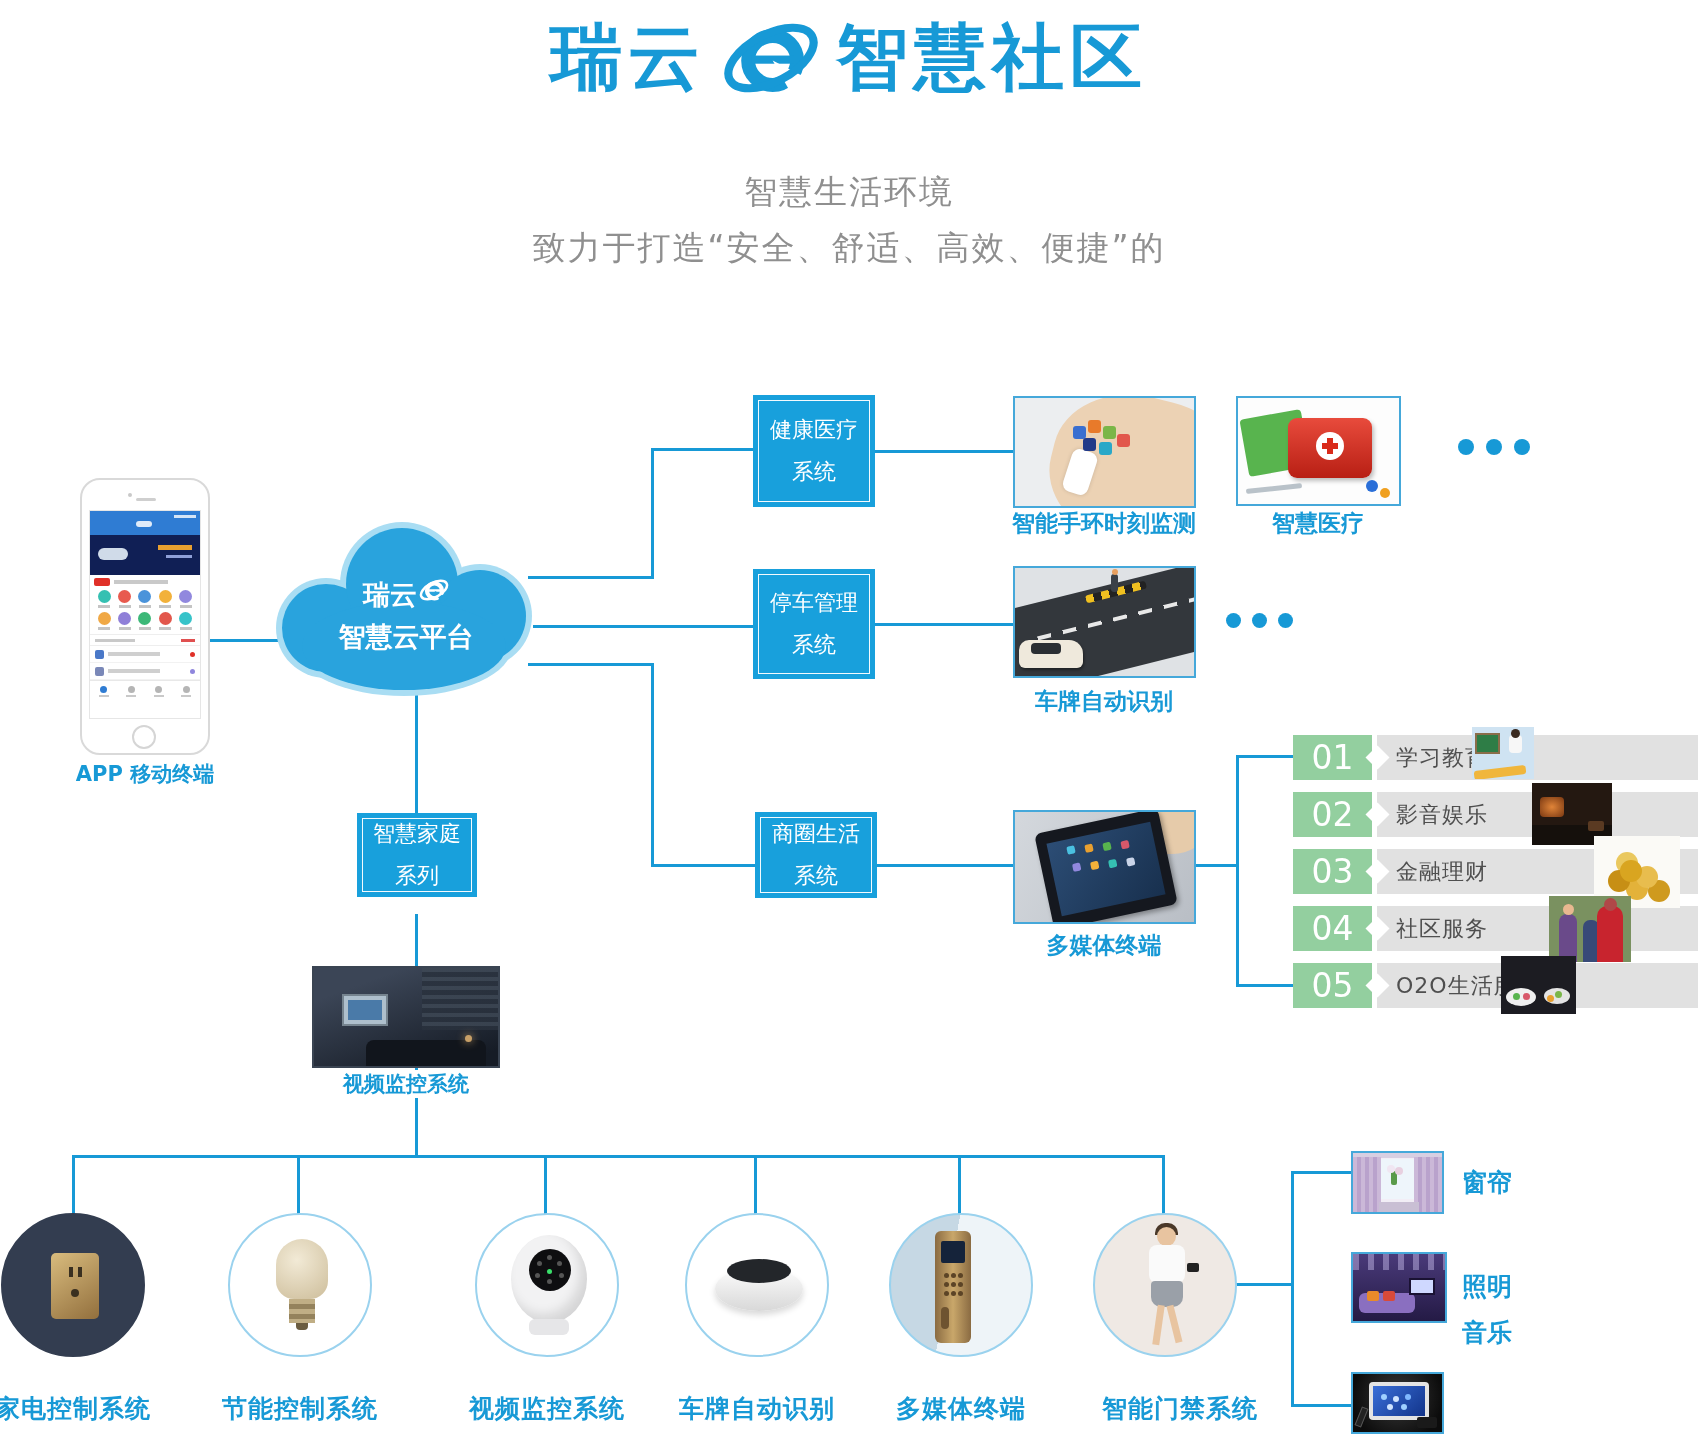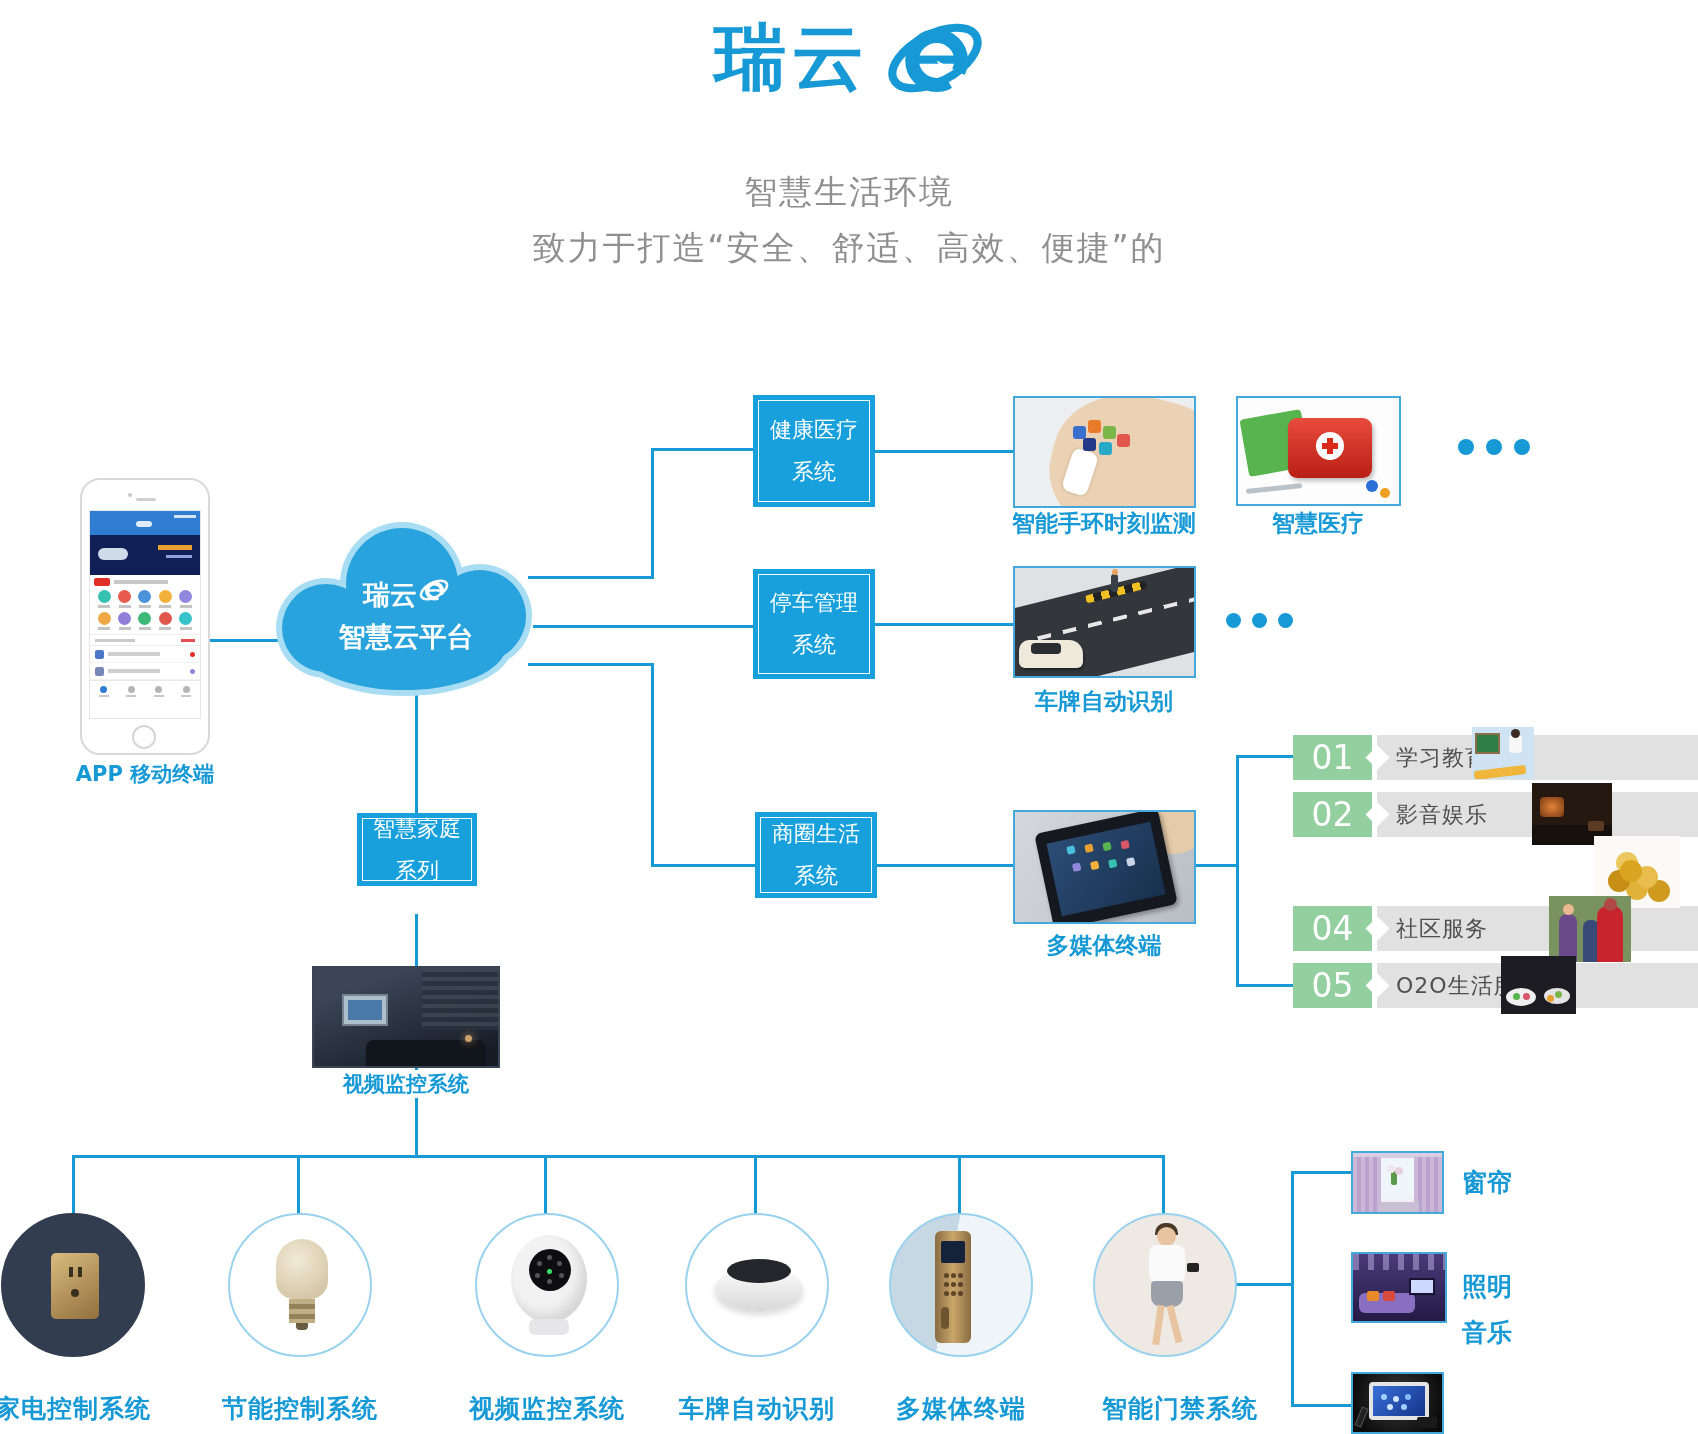--- a/index.html
+++ b/index.html
@@ -261,20 +261,21 @@
   <div id="header">
     <span>瑞云</span>
     <span>
       <svg width="98" height="92" viewBox="0 0 120 110">
         <circle cx="62" cy="58" r="30" fill="none" stroke="#1799d6" stroke-width="17"></circle>
         <rect x="36" y="52" width="52" height="10" fill="#1799d6"></rect>
         <path d="M62 58 L116 86 L90 108 Z" fill="#fff"></path>
         <ellipse cx="60" cy="55" rx="57" ry="29" fill="none" stroke="#1799d6" stroke-width="10" transform="rotate(-28 60 55)"></ellipse>
       </svg>
     </span>
+    <span>智慧社区</span>
   </div>
 
   <div id="subtitle">
     <div>智慧生活环境</div>
     <div>致力于打造“安全、舒适、高效、便捷”的</div>
   </div>
 
   <div id="phone">
     <div class="p-cam"></div>
     <div class="p-spk"></div>
@@ -407,21 +408,21 @@
     <span>系统</span>
   </div>
   <div class="bluebox" style="left:753px;top:569px;width:122px;height:110px;">
     <span>停车管理</span>
     <span>系统</span>
   </div>
   <div class="bluebox" style="left:755px;top:812px;width:122px;height:86px;">
     <span>商圈生活</span>
     <span>系统</span>
   </div>
-  <div class="bluebox" style="left:357px;top:813px;width:120px;height:73px;">
+  <div class="bluebox" style="left:357px;top:813px;width:120px;height:84px;">
     <span>智慧家庭</span>
     <span>系列</span>
   </div>
 
   <div class="imgbox scene-band" style="left:1013px;top:396px;width:183px;height:112px;">
     <div class="sc arm"></div>
     <div class="sc cuff"></div>
     <div class="sc cubes">
       <i style="left:0;top:8px;background:#3a6fd0;"></i>
         <i style="left:15px;top:2px;background:#e87a2a;"></i>
@@ -490,20 +491,26 @@
     <div class="sbadge">01</div>
     <div class="snotch"></div>
     <div class="slabel">学习教育</div>
   </div>
   <div class="srow" style="top:792px;">
     <div class="sbar"></div>
     <div class="sbadge">02</div>
     <div class="snotch"></div>
     <div class="slabel">影音娱乐</div>
   </div>
+  <div class="srow" style="top:849px;">
+    <div class="sbar"></div>
+    <div class="sbadge">03</div>
+    <div class="snotch"></div>
+    <div class="slabel">金融理财</div>
+  </div>
   <div class="srow" style="top:906px;">
     <div class="sbar"></div>
     <div class="sbadge">04</div>
     <div class="snotch"></div>
     <div class="slabel">社区服务</div>
   </div>
   <div class="srow" style="top:963px;">
     <div class="sbar"></div>
     <div class="sbadge">05</div>
     <div class="snotch"></div>

